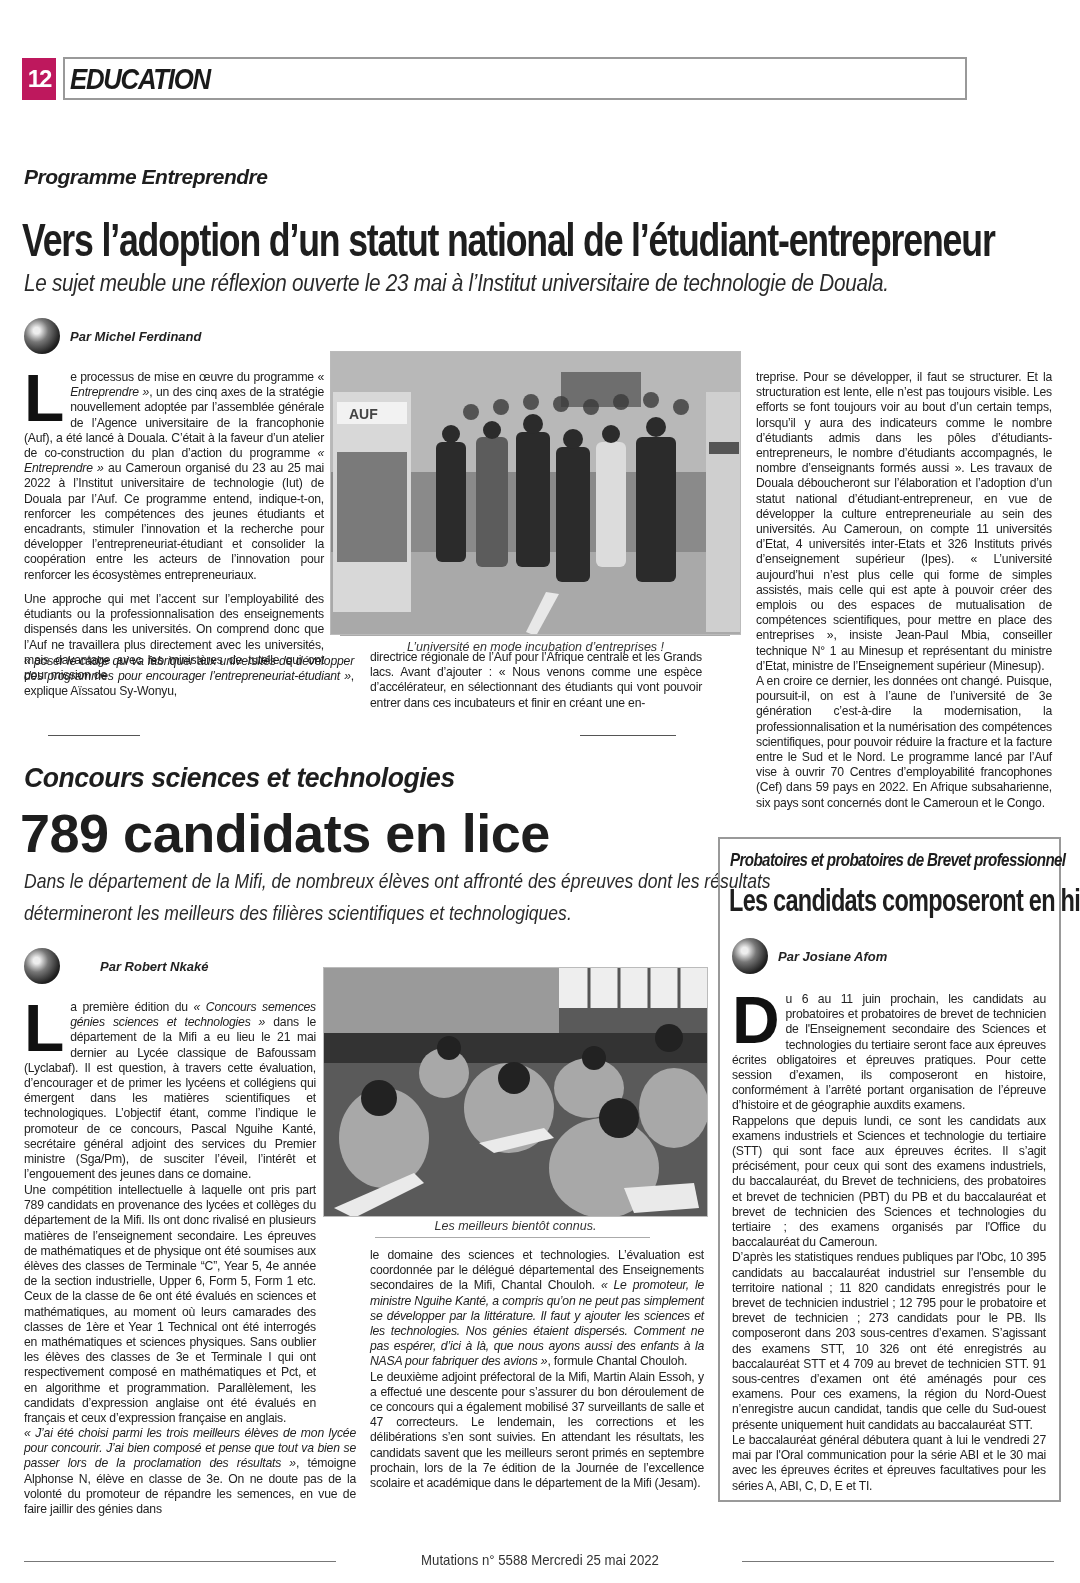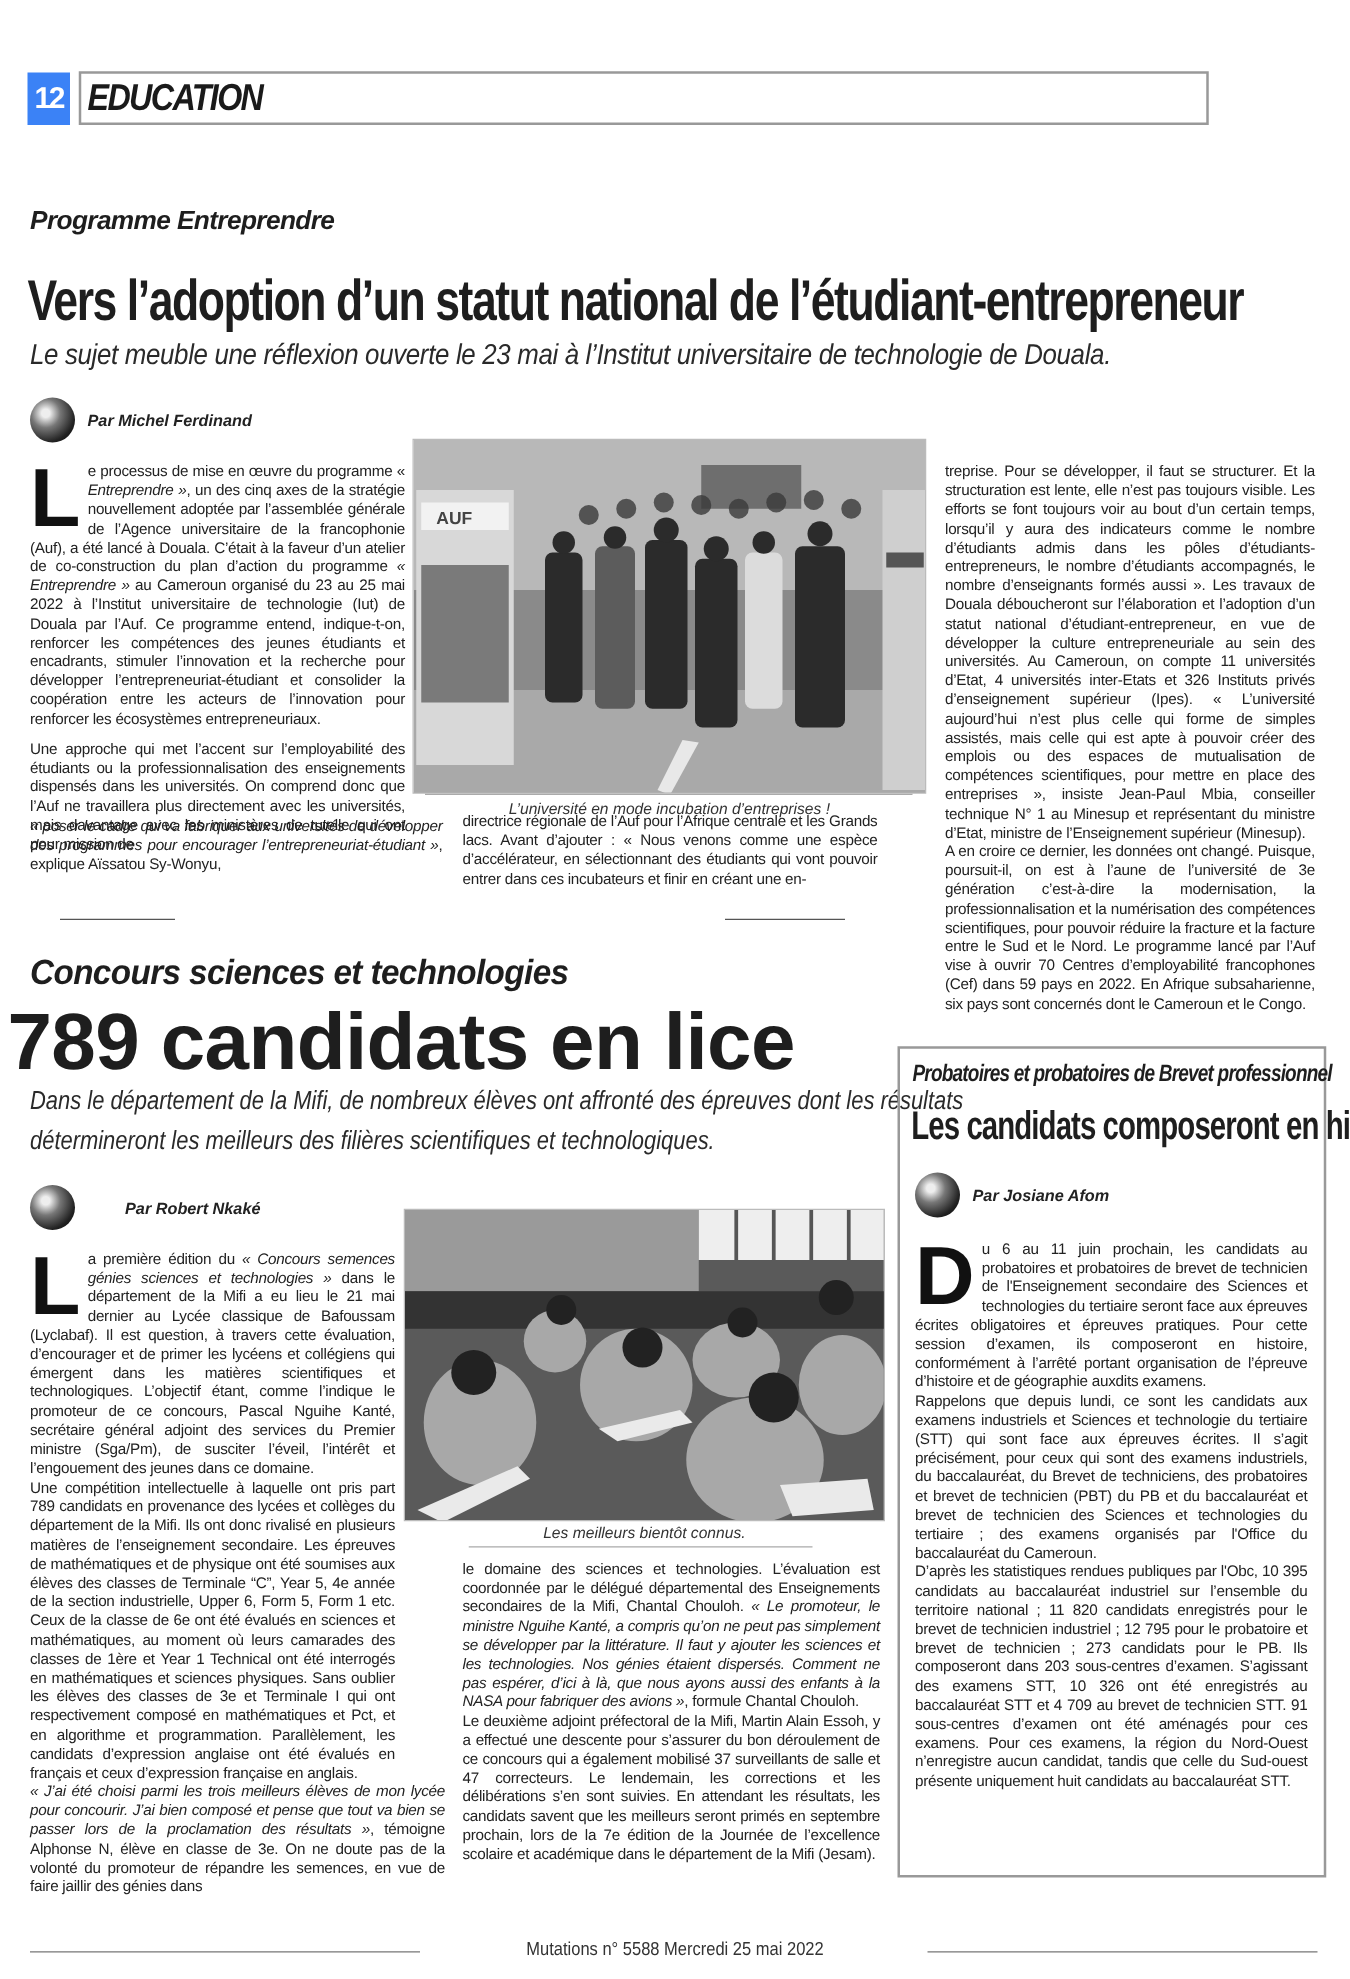--- a/index.html
+++ b/index.html
@@ -1,21 +1,21 @@
 <!DOCTYPE html>
 <html><head>
 <meta charset="utf-8">
 <style>
   * { box-sizing: border-box; margin: 0; padding: 0; }
   html, body { width: 1080px; height: 1583px; background: #ffffff; overflow: hidden; }
   body { position: relative; font-family: "Liberation Sans", sans-serif; color: #1a1a1a; }
   .abs { position: absolute; }
 
   
-  .page-num { left: 22px; top: 58px; width: 34px; height: 42px; background: #3b82f6; color: #fff;
+  .page-num { left: 22px; top: 58px; width: 34px; height: 42px; background: #be185d; color: #fff;
     font: bold 24px/42px "Liberation Sans", sans-serif; text-align: center; letter-spacing: -2px; }
   .section-box { left: 63px; top: 57px; width: 904px; height: 43px; border: 2px solid #999; }
   .section-title { left: 70px; top: 60px; font: italic bold 30px/38px "Liberation Sans", sans-serif;
     letter-spacing: -1.5px; transform: scaleX(0.86); transform-origin: left center; }
 
   .kicker { font-family: "Liberation Sans", sans-serif; font-style: italic; font-weight: bold; color: #1e1e1e; }
   .headline { font-family: "Liberation Sans", sans-serif; font-weight: bold; color: #1e1e1e; white-space: nowrap; }
   .deck { font-family: "Liberation Sans", sans-serif; font-style: italic; color: #2a2a2a; white-space: nowrap; }
 
   .byline { display: flex; align-items: center; gap: 10px; }
@@ -113,21 +113,21 @@
 
 <div class="abs col" style="left:756px; top:370px; width:296px;">
   <p>treprise. Pour se développer, il faut se structurer. Et la structuration est lente, elle n’est pas toujours visible. Les efforts se font toujours voir au bout d’un certain temps, lorsqu’il y aura des indicateurs comme le nombre d’étudiants admis dans les pôles d’étudiants-entrepreneurs, le nombre d’étudiants accompagnés, le nombre d’enseignants formés aussi ». Les travaux de Douala déboucheront sur l’élaboration et l’adoption d’un statut national d’étudiant-entrepreneur, en vue de développer la culture entrepreneuriale au sein des universités. Au Cameroun, on compte 11 universités d’Etat, 4 universités inter-Etats et 326 Instituts privés d’enseignement supérieur (Ipes). « L’université aujourd’hui n’est plus celle qui forme de simples assistés, mais celle qui est apte à pouvoir créer des emplois ou des espaces de mutualisation de compétences scientifiques, pour mettre en place des entreprises », insiste Jean-Paul Mbia, conseiller technique N° 1 au Minesup et représentant du ministre d’Etat, ministre de l’Enseignement supérieur (Minesup).</p>
   <p>A en croire ce dernier, les données ont changé. Puisque, poursuit-il, on est à l’aune de l’université de 3e génération c’est-à-dire la modernisation, la professionnalisation et la numérisation des compétences scientifiques, pour pouvoir réduire la fracture et la facture entre le Sud et le Nord. Le programme lancé par l’Auf vise à ouvrir 70 Centres d’employabilité francophones (Cef) dans 59 pays en 2022. En Afrique subsaharienne, six pays sont concernés dont le Cameroun et le Congo.</p>
 </div>
 
 <div class="abs rule" style="left:48px; top:735px; width:92px;"></div>
 <div class="abs rule" style="left:580px; top:735px; width:96px;"></div>
 
 <div class="abs kicker" style="left:24px; top:760px; font-size:28px; line-height:36px; letter-spacing:-0.5px; transform:scaleX(0.95); transform-origin:left top;">Concours sciences et technologies</div>
-<div class="abs headline" style="left:6px; top:800px; font-size:64px; line-height:66px; letter-spacing:-0.5px;">789 candidats en lice</div>
+<div class="abs headline" style="left:20px; top:800px; font-size:54px; line-height:66px; letter-spacing:-0.5px;">789 candidats en lice</div>
 <div class="abs deck" style="left:24px; top:866px; font-size:21px; line-height:30px; transform:scaleX(0.835); transform-origin:left top;">Dans le département de la Mifi, de nombreux élèves ont affronté des épreuves dont les résultats</div>
 <div class="abs deck" style="left:24px; top:898px; font-size:21px; line-height:30px; transform:scaleX(0.835); transform-origin:left top;">détermineront les meilleurs des filières scientifiques et technologiques.</div>
 
 <div class="abs byline" style="left:24px; top:948px;gap:40px;">
   <div class="globe"></div>
   <span class="byline-text">Par Robert Nkaké</span>
 </div>
 
 <div class="abs photo" style="left:323px; top:967px; width:385px; height:250px;">
   <svg width="385" height="250" viewBox="0 0 385 250">
@@ -188,17 +188,18 @@
 
 <div class="abs byline" style="left:732px; top:938px;">
   <div class="globe"></div>
   <span class="byline-text">Par Josiane Afom</span>
 </div>
 
 <div class="abs col" style="left:732px; top:992px; width:314px;">
   <p><span class="dropcap">D</span><span>u 6  au 11 juin prochain, les candidats au probatoires et probatoires de brevet de technicien de l'Enseignement secondaire des Sciences et technologies du tertiaire seront face aux épreuves écrites obligatoires et épreuves pratiques. Pour cette session d’examen, ils composeront en histoire, conformément à l’arrêté portant organisation de l’épreuve d’histoire et de géographie auxdits examens.</span></p>
   <p>Rappelons que depuis lundi, ce sont les candidats aux examens industriels et Sciences et technologie du tertiaire (STT) qui sont face aux  épreuves écrites. Il s’agit précisément, pour ceux qui sont des examens industriels, du baccalauréat, du Brevet de techniciens, des probatoires et brevet de technicien (PBT) du PB et du baccalauréat et brevet de technicien des Sciences et technologies du tertiaire ; des examens organisés par l'Office du baccalauréat du Cameroun.</p>
   <p>D’après les statistiques rendues publiques par l'Obc, 10 395 candidats au baccalauréat industriel sur l’ensemble du territoire national ; 11 820 candidats enregistrés pour le brevet de technicien industriel ;  12 795 pour le probatoire et brevet de technicien ; 273 candidats pour le PB. Ils composeront dans 203 sous-centres d’examen. S’agissant des examens STT, 10 326 ont été enregistrés au baccalauréat STT et 4 709 au brevet de technicien STT. 91 sous-centres d’examen ont été aménagés pour ces examens. Pour ces examens, la région du Nord-Ouest n’enregistre aucun candidat, tandis que celle du Sud-ouest présente uniquement huit candidats au baccalauréat STT.</p>
+  <p>Le baccalauréat général débutera quant à lui le vendredi 27 mai par l'Oral communication pour la série ABI et le 30 mai avec les épreuves écrites et épreuves facultatives pour les séries A, ABI, C, D, E et TI.</p>
 </div>
 
 <div class="abs rule" style="left:24px; top:1561px; width:312px; background:#777;"></div>
 <div class="abs footer-text">Mutations n° 5588 Mercredi 25 mai 2022</div>
 <div class="abs rule" style="left:742px; top:1561px; width:312px; background:#777;"></div>
 
 </body></html>

